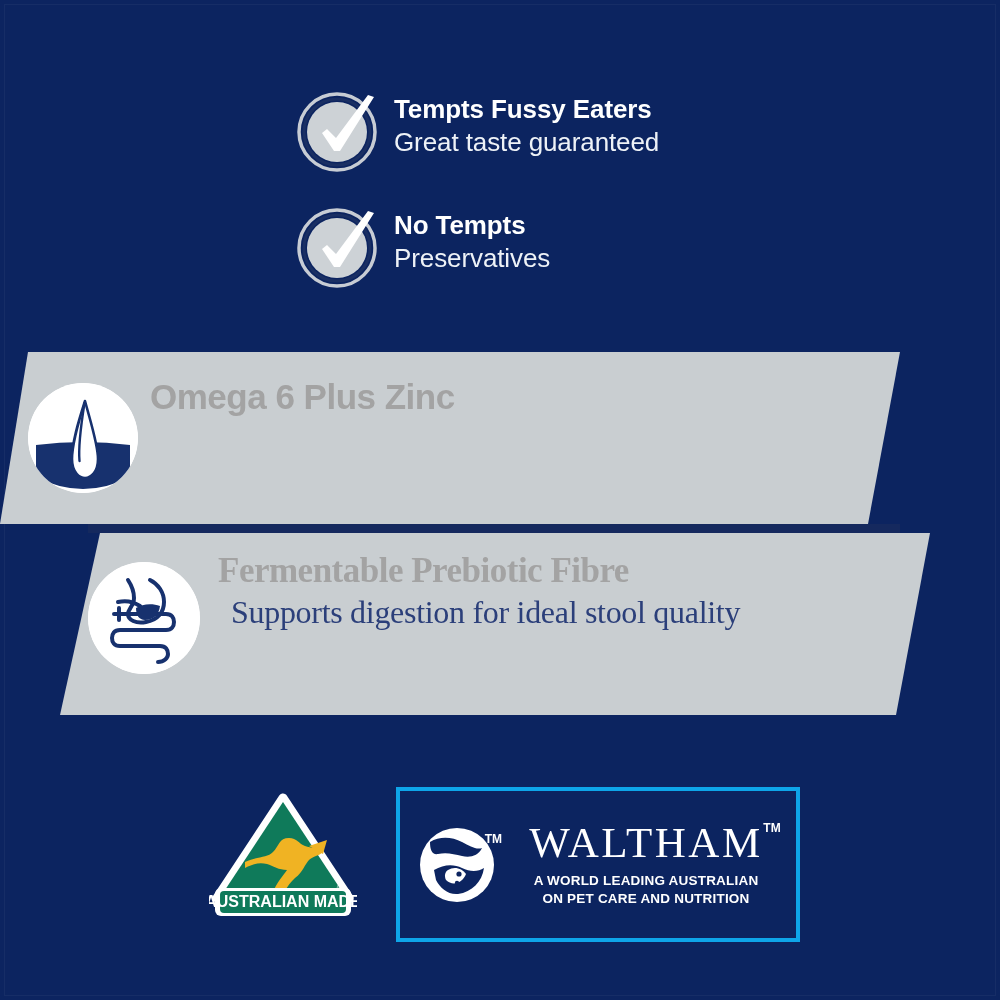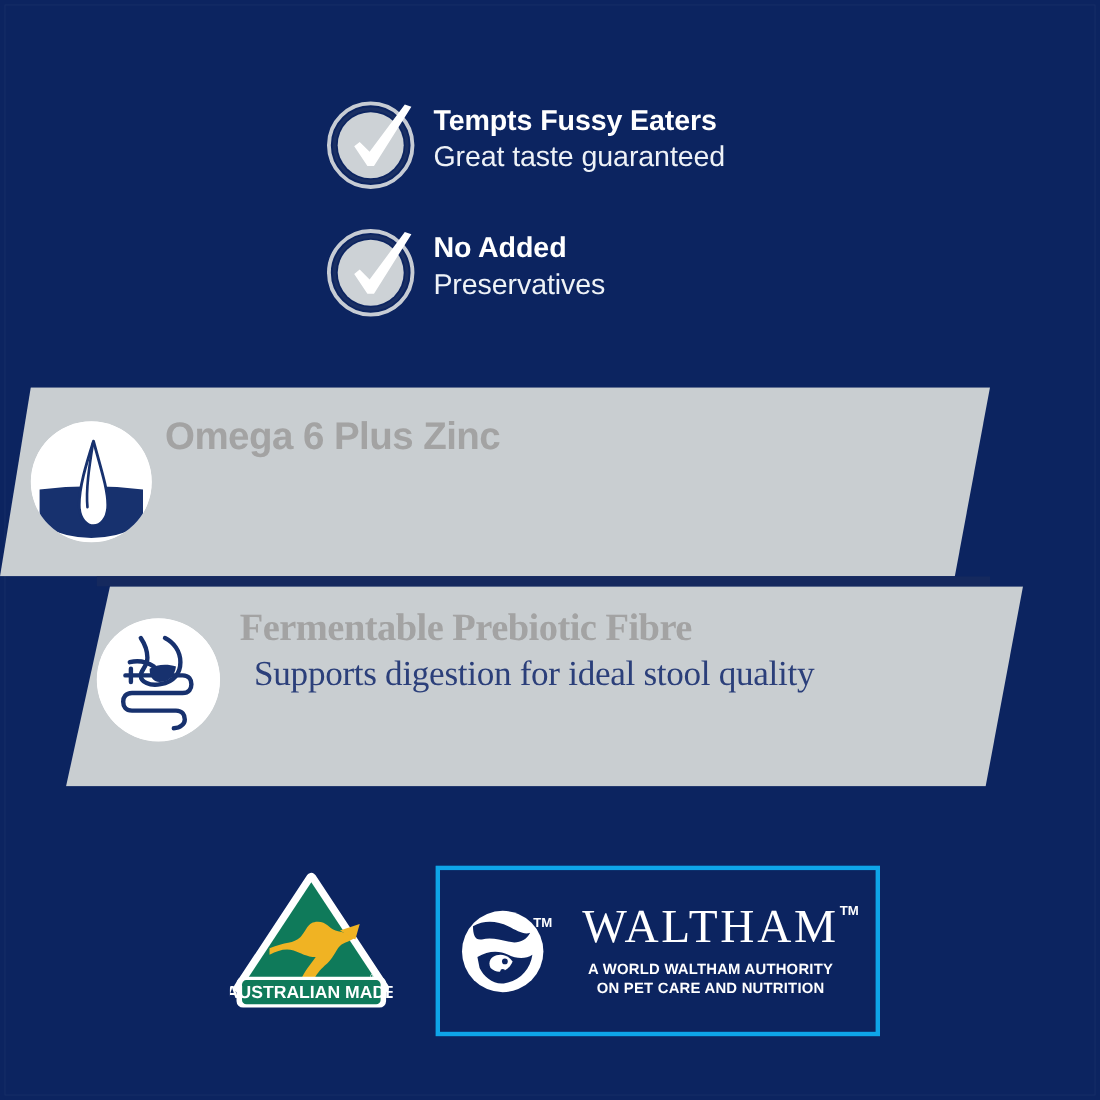--- a/index.html
+++ b/index.html
@@ -138,21 +138,21 @@
     <div class="bullet">
       <div class="check-icon">
         <svg viewBox="0 0 84 84" width="84" height="84">
           <circle cx="41" cy="43" r="38" fill="none" stroke="#c7ccd4" stroke-width="3.5"></circle>
           <circle cx="41" cy="43" r="33" fill="none" stroke="#1a2f63" stroke-width="3"></circle>
           <circle cx="41" cy="43" r="30" fill="#cdd2d6"></circle>
           <path d="M26 44 L38 62 L44 62 L78 8 L72 6 L40 49 L31 40 Z" fill="#ffffff"></path>
         </svg>
       </div>
       <div class="bullet-text">
-        <div class="bullet-title">No Added</div>
+        <div class="bullet-title">No Tempts</div>
         <div class="bullet-sub">Preservatives</div>
       </div>
     </div>
 
   </div>
 
   <div class="banner banner-1"></div>
   <div class="divider-line"></div>
 
   <div class="badge badge-1">
@@ -229,21 +229,21 @@
             <circle cx="39" cy="57" r="2.2" fill="#0c2460"></circle>
           </svg>
           <span class="waltham-tm-mark">TM</span>
         </div>
 
         <div class="waltham-textblock">
           <div class="waltham-word">
             <span>WALTHAM</span><span class="tm">TM</span>
           </div>
           <div class="waltham-tag">
-            <div>A WORLD WALTHAM AUTHORITY</div>
+            <div>A WORLD LEADING AUSTRALIAN</div>
             <div>ON PET CARE AND NUTRITION</div>
           </div>
         </div>
 
       </div>
     </div>
 
   </div>
 </div>
 

